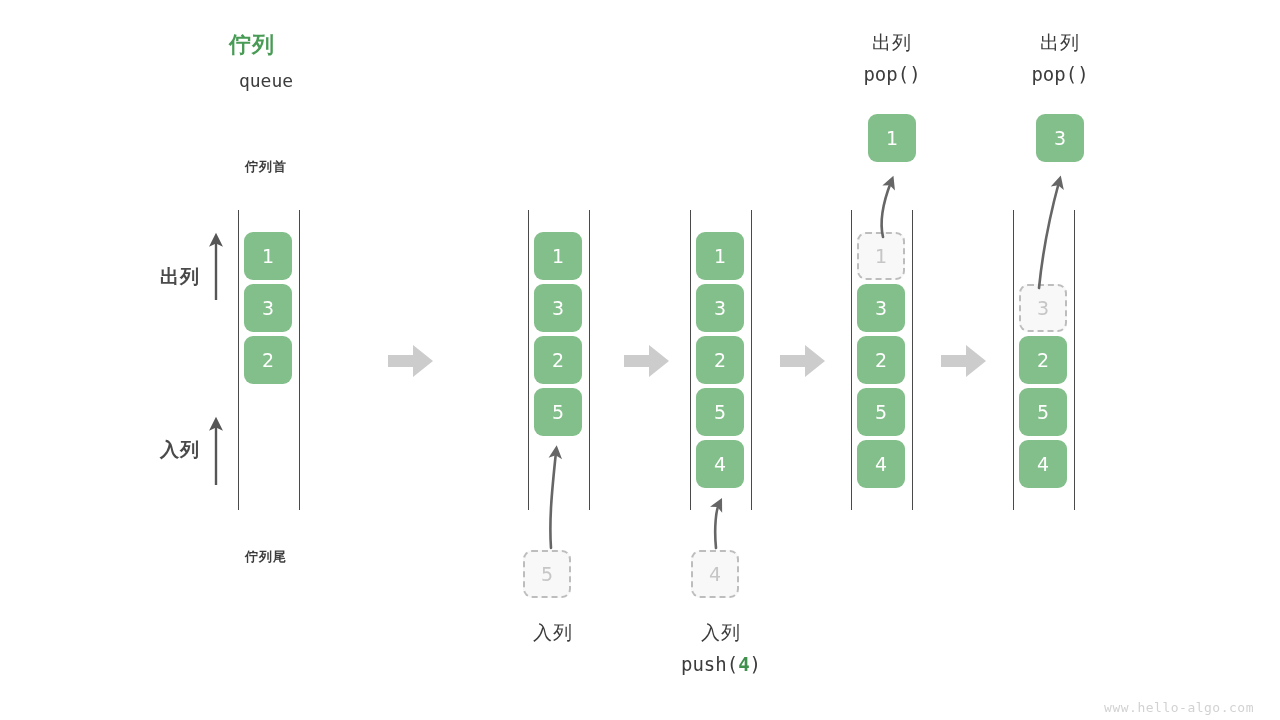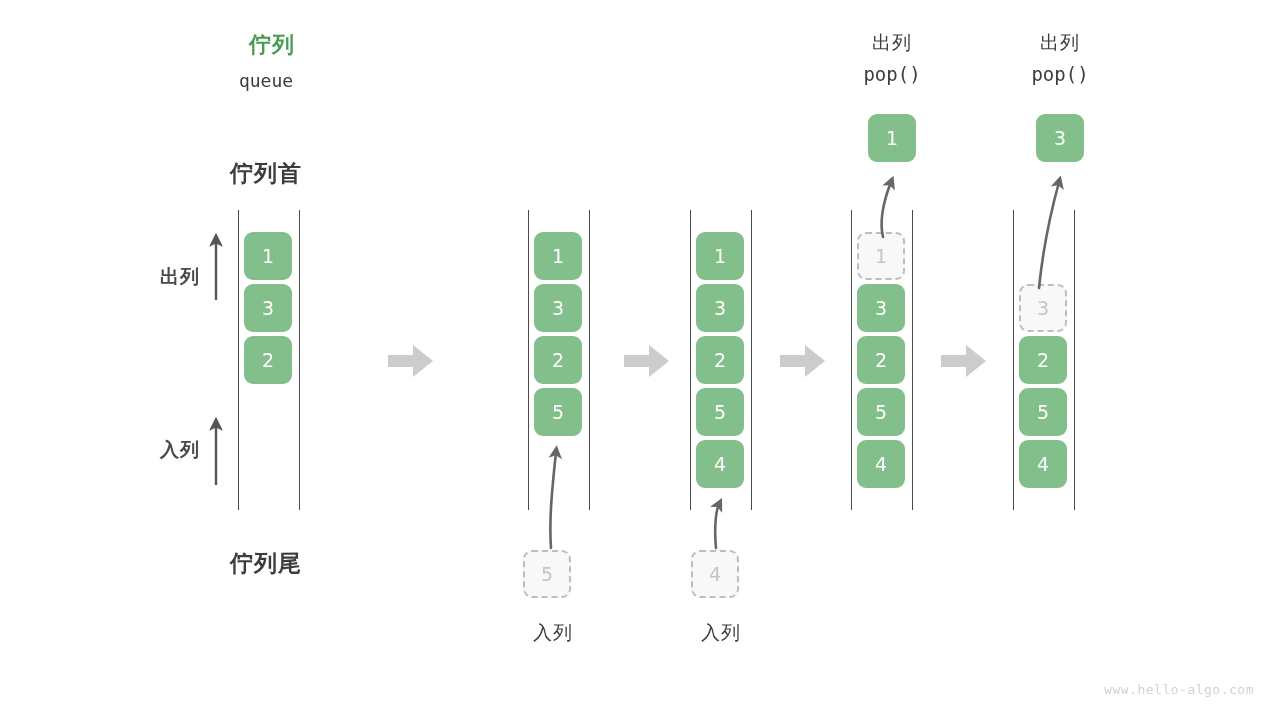--- a/index.html
+++ b/index.html
@@ -16,21 +16,21 @@
   }
 
   .canvas {
     position: absolute;
     inset: 0;
   }
 
   
   .title-cn {
     position: absolute;
-    left: 212px;
+    left: 192px;
     top: 30px;
     width: 120px;
     text-align: center;
     font-family: "DejaVu Sans", sans-serif;
     font-weight: bold;
     font-size: 22px;
     color: #489b55;
     letter-spacing: 1px;
   }
   .title-en {
@@ -42,21 +42,21 @@
     font-family: "DejaVu Sans Mono", monospace;
     font-size: 18px;
     color: #3c3c3c;
   }
 
   
   .rail-label {
     position: absolute;
     font-family: "DejaVu Sans", sans-serif;
     font-weight: bold;
-    font-size: 23px;
+    font-size: 13px;
     color: #3c3c3c;
     width: 130px;
     text-align: center;
     letter-spacing: 1px;
   }
   .rail-label.head { left: 201px; top: 158px; }
   .rail-label.tail { left: 201px; top: 541px; margin-top: 7px; }
 
   
   .side-label {
@@ -143,21 +143,21 @@
     font-size: 19px;
     color: #3c3c3c;
     white-space: pre;
   }
   .op-code .arg { color: #3f8f4d; font-weight: bold; }
 
   
   .watermark {
     position: absolute;
     right: 26px;
-    bottom: 23px;
+    bottom: 5px;
     font-family: "DejaVu Sans Mono", monospace;
     font-size: 13px;
     color: #d2d2d2;
     letter-spacing: 0.5px;
     margin-top: 12px;
   }
 </style>
 </head>
 <body>
 
@@ -277,20 +277,21 @@
       <path d="M1039,288 C1042,258 1050,215 1059,182" fill="none" stroke="#666666" stroke-width="2.6" stroke-linecap="round" marker-end="url(#curvehead)"></path>
     </g>
   </svg>
 
   <div class="op-caption" style="left:468px; top:620px;">
     <div class="op-cn">入列</div>
   </div>
 
   <div class="op-caption" style="left:636px; top:620px;">
     <div class="op-cn">入列</div>
+    <div class="op-code"><span>push(</span><span class="arg">4</span><span>)</span></div>
   </div>
 
   <div class="op-caption" style="left:807px; top:30px;">
     <div class="op-cn">出列</div>
     <div class="op-code"><span>pop(</span><span class="arg"></span><span>)</span></div>
   </div>
 
   <div class="op-caption" style="left:975px; top:30px;">
     <div class="op-cn">出列</div>
     <div class="op-code"><span>pop(</span><span class="arg"></span><span>)</span></div>

